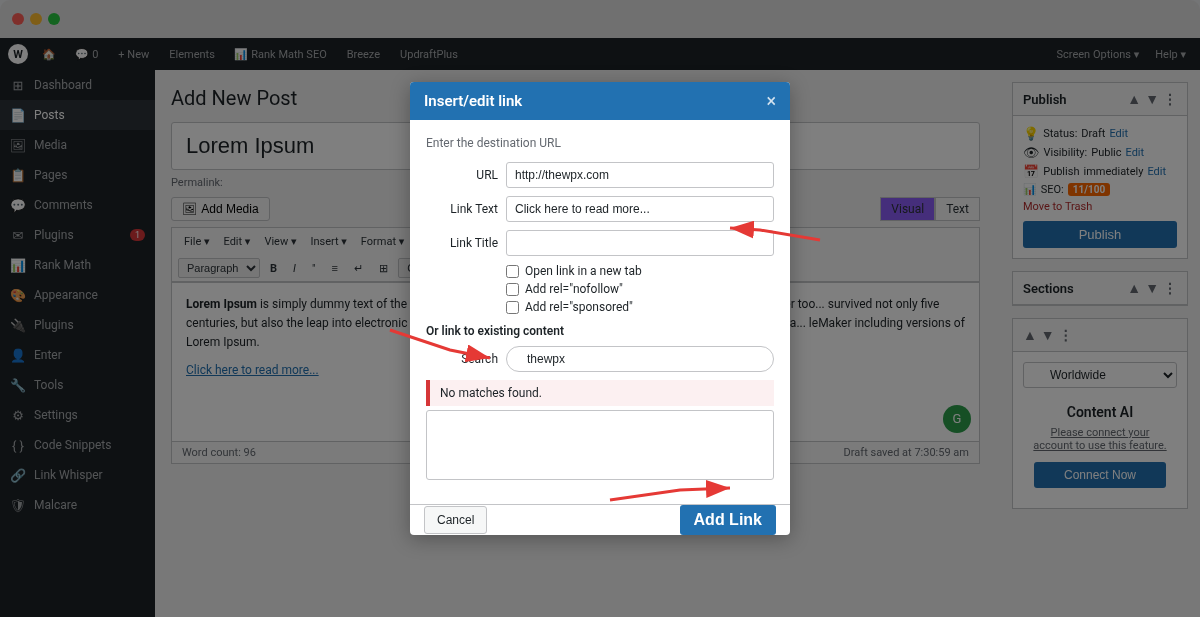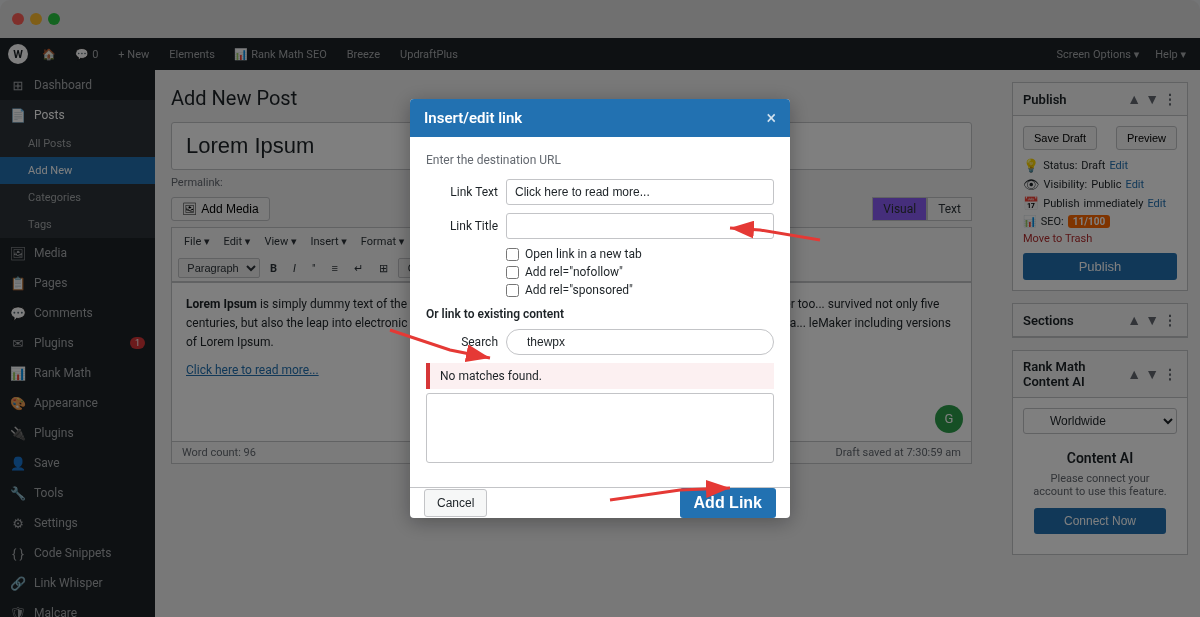--- a/index.html
+++ b/index.html
@@ -124,21 +124,21 @@
       flex-direction: column;
       overflow: hidden;
       background: #f0f0f1;
     }
 
     
     .editor-layout {
       display: flex;
       flex: 1;
       overflow: hidden;
-      gap: 12px;
+      gap: 4px;
     }
 
     .editor-main {
       flex: 1;
       padding: 16px;
       overflow-y: auto;
       background: #f0f0f1;
     }
 
     .page-title-bar {
@@ -202,21 +202,20 @@
       border-bottom: none;
       padding: 4px 6px;
       flex-wrap: wrap;
     }
     .toolbar-item {
       padding: 3px 6px;
       font-size: 11px;
       cursor: pointer;
       color: #2c3338;
       border-radius: 2px;
-      text-align: center;
     }
 
     .editor-body {
       background: #fff;
       border: 1px solid #c3c4c7;
       padding: 12px 14px;
       min-height: 160px;
       font-size: 12px;
       color: #1d2327;
       line-height: 1.6;
@@ -322,21 +321,21 @@
       padding: 1px 5px;
       font-size: 10px;
       font-weight: bold;
     }
 
     .content-ai-body {
       padding: 10px;
       text-align: center;
     }
     .content-ai-title { font-size: 14px; font-weight: 600; color: #1d2327; margin-bottom: 6px; }
-    .content-ai-desc { font-size: 11px; color: #646970; margin-bottom: 10px; }
+    .content-ai-desc { font-size: 11px; color: #646970; margin-bottom: 10px; text-decoration: underline; }
     .connect-btn {
       background: #2271b1;
       color: #fff;
       border: none;
       border-radius: 3px;
       padding: 6px 30px;
       font-size: 12px;
       cursor: pointer;
     }
 
@@ -525,34 +524,20 @@
 
     <div class="sidebar">
       <div class="sidebar-item">
         <span class="sidebar-icon">⊞</span>
         <span>Dashboard</span>
       </div>
       <div class="sidebar-item active">
         <span class="sidebar-icon">📄</span>
         <span>Posts</span>
       </div>
-      <div class="sidebar-submenu">
-        <div class="sidebar-item">
-          <span>All Posts</span>
-        </div>
-        <div class="sidebar-item highlighted">
-          <span>Add New</span>
-        </div>
-        <div class="sidebar-item">
-          <span>Categories</span>
-        </div>
-        <div class="sidebar-item">
-          <span>Tags</span>
-        </div>
-      </div>
       <div class="sidebar-item">
         <span class="sidebar-icon">🖼</span>
         <span>Media</span>
       </div>
       <div class="sidebar-item">
         <span class="sidebar-icon">📋</span>
         <span>Pages</span>
       </div>
       <div class="sidebar-item">
         <span class="sidebar-icon">💬</span>
@@ -570,21 +555,21 @@
       <div class="sidebar-item">
         <span class="sidebar-icon">🎨</span>
         <span>Appearance</span>
       </div>
       <div class="sidebar-item">
         <span class="sidebar-icon">🔌</span>
         <span>Plugins</span>
       </div>
       <div class="sidebar-item">
         <span class="sidebar-icon">👤</span>
-        <span>Save</span>
+        <span>Enter</span>
       </div>
       <div class="sidebar-item">
         <span class="sidebar-icon">🔧</span>
         <span>Tools</span>
       </div>
       <div class="sidebar-item">
         <span class="sidebar-icon">⚙</span>
         <span>Settings</span>
       </div>
       <div class="sidebar-item">
@@ -673,24 +658,20 @@
           <div class="meta-box">
             <div class="meta-box-header">
               <span>Publish</span>
               <div class="controls">
                 <span class="meta-ctrl">▲</span>
                 <span class="meta-ctrl">▼</span>
                 <span class="meta-ctrl">⋮</span>
               </div>
             </div>
             <div class="meta-box-body">
-              <div class="publish-actions">
-                <button class="save-draft-btn">Save Draft</button>
-                <button class="preview-btn">Preview</button>
-              </div>
               <div class="status-row">
                 <span class="icon">💡</span>
                 <span>Status:</span>
                 <span>Draft</span>
                 <a class="edit-link">Edit</a>
               </div>
               <div class="status-row">
                 <span class="icon">👁</span>
                 <span>Visibility:</span>
                 <span>Public</span>
@@ -720,21 +701,20 @@
               <div class="controls">
                 <span class="meta-ctrl">▲</span>
                 <span class="meta-ctrl">▼</span>
                 <span class="meta-ctrl">⋮</span>
               </div>
             </div>
           </div>
 
           <div class="meta-box">
             <div class="meta-box-header">
-              <span>Rank Math Content AI</span>
               <div class="controls">
                 <span class="meta-ctrl">▲</span>
                 <span class="meta-ctrl">▼</span>
                 <span class="meta-ctrl">⋮</span>
               </div>
             </div>
             <div class="meta-box-body">
               <select class="worldwide-select">
                 <option>Worldwide</option>
               </select>
@@ -754,20 +734,24 @@
 
 <div class="modal-overlay">
   <div class="modal">
     <div class="modal-header">
       <span class="modal-title">Insert/edit link</span>
       <span class="modal-close">×</span>
     </div>
     <div class="modal-body">
       <div class="modal-desc">Enter the destination URL</div>
 
+      <div class="form-row">
+        <label class="form-label">URL</label>
+        <input class="form-input" type="text" value="http://thewpx.com" style="">
+      </div>
 
       <div class="form-row">
         <label class="form-label">Link Text</label>
         <input class="form-input" type="text" value="Click here to read more..." style="">
       </div>
 
       <div class="form-row">
         <label class="form-label">Link Title</label>
         <input class="form-input" type="text" style="">
       </div>

